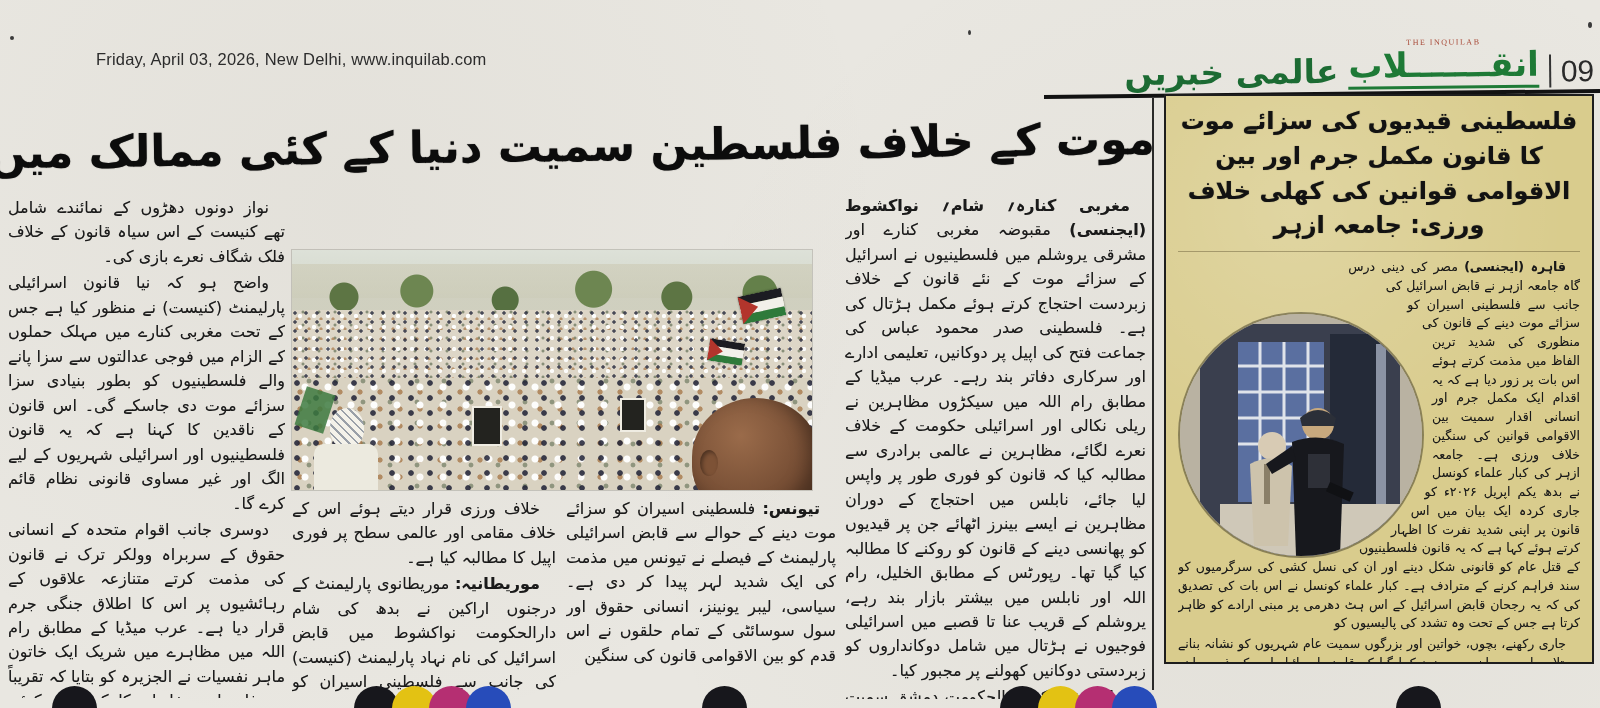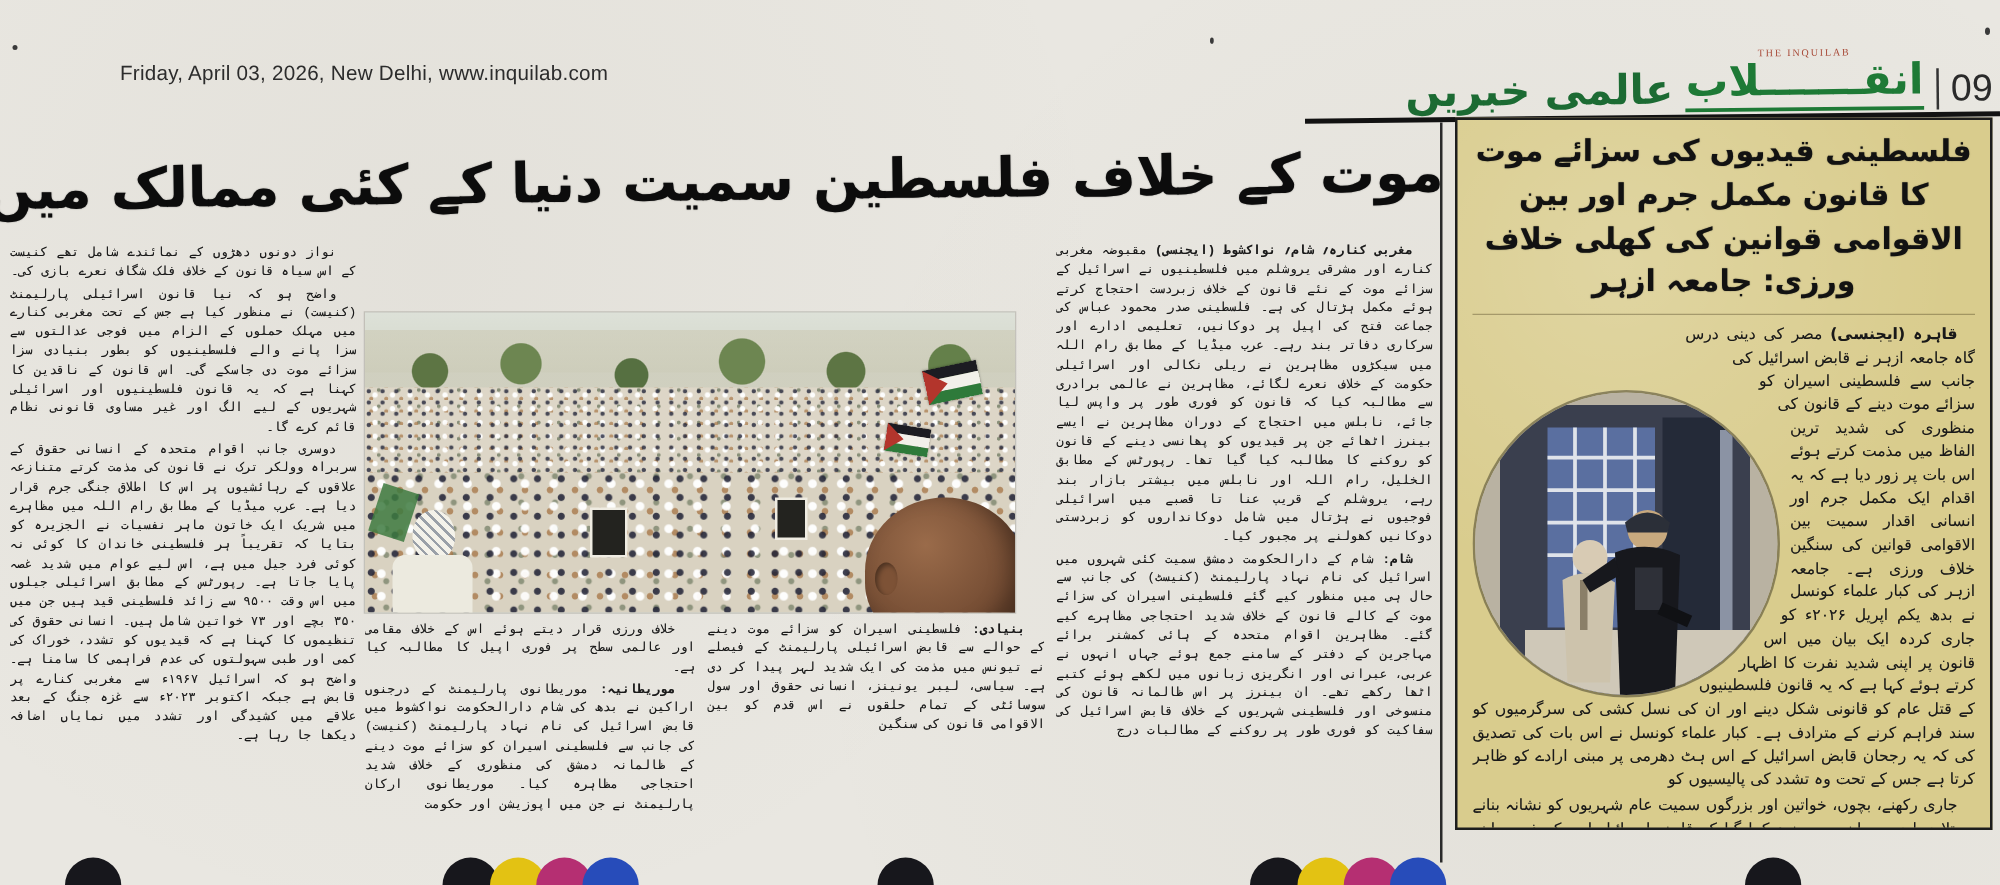--- a/index.html
+++ b/index.html
@@ -43,21 +43,21 @@
   .main-headline {
     position:absolute; left:14px; top:100px; width:1128px; height:90px;
     display:flex; align-items:center; justify-content:center;
     direction:rtl; font-size:44px; font-weight:bold; color:#0c0c0c;
     transform:rotate(-.7deg); text-shadow:0 0 1px rgba(0,0,0,.55);
     white-space:nowrap; letter-spacing:-1px;
   }
   
   .col {
     position:absolute; direction:rtl; text-align:justify; overflow:hidden;
-    font-size:10px; line-height:1.53; color:#1a1a1a; text-shadow:0 0 .4px rgba(0,0,0,.35);font-family:Liberation Mono, monospace;
+    font-size:16px; line-height:1.53; color:#1a1a1a; text-shadow:0 0 .4px rgba(0,0,0,.35);
   }
   .col p { text-indent:16px; margin-bottom:2px; }
   .dl { font-weight:bold; }
   .col-1 { left:8px;   top:196px; width:277px; height:502px; }
   .col-2 { left:292px; top:497px; width:264px; height:201px; }
   .col-3 { left:566px; top:497px; width:270px; height:201px; }
   .col-lead { left:845px; top:194px; width:301px; height:505px; }
   
   .photo {
     position:absolute; left:292px; top:250px; width:520px; height:240px;
@@ -204,21 +204,21 @@
     <div class="bald-head">
       <div class="ear"></div>
     </div>
   </div>
 
   <div class="col col-2">
     <p>خلاف ورزی قرار دیتے ہوئے اس کے خلاف مقامی اور عالمی سطح پر فوری اپیل کا مطالبہ کیا ہے۔</p>
     <p><span class="dl">موریطانیہ:</span> <span>موریطانوی پارلیمنٹ کے درجنوں اراکین نے بدھ کی شام دارالحکومت نواکشوط میں قابض اسرائیل کی نام نہاد پارلیمنٹ (کنیست) کی جانب سے فلسطینی اسیران کو سزائے موت دینے کے ظالمانہ دمشق کی منظوری کے خلاف شدید احتجاجی مظاہرہ کیا۔ موریطانوی ارکان پارلیمنٹ نے جن میں اپوزیشن اور حکومت</span></p>
   </div>
   <div class="col col-3">
-    <p><span class="dl">بنیادی:</span> <span>فلسطینی اسیران کو سزائے موت دینے کے حوالے سے قابض اسرائیلی پارلیمنٹ کے فیصلے نے تیونس میں مذمت کی ایک شدید لہر پیدا کر دی ہے۔ سیاسی، لیبر یونینز، انسانی حقوق اور سول سوسائٹی کے تمام حلقوں نے اس قدم کو بین الاقوامی قانون کی سنگین</span></p>
+    <p><span class="dl">تیونس:</span> <span>فلسطینی اسیران کو سزائے موت دینے کے حوالے سے قابض اسرائیلی پارلیمنٹ کے فیصلے نے تیونس میں مذمت کی ایک شدید لہر پیدا کر دی ہے۔ سیاسی، لیبر یونینز، انسانی حقوق اور سول سوسائٹی کے تمام حلقوں نے اس قدم کو بین الاقوامی قانون کی سنگین</span></p>
   </div>
 
   <div class="col col-lead">
     <p><span class="dl">مغربی کنارہ؍ شام؍ نواکشوط (ایجنسی)</span> <span>مقبوضہ مغربی کنارے اور مشرقی یروشلم میں فلسطینیوں نے اسرائیل کے سزائے موت کے نئے قانون کے خلاف زبردست احتجاج کرتے ہوئے مکمل ہڑتال کی ہے۔ فلسطینی صدر محمود عباس کی جماعت فتح کی اپیل پر دوکانیں، تعلیمی ادارے اور سرکاری دفاتر بند رہے۔ عرب میڈیا کے مطابق رام اللہ میں سیکڑوں مظاہرین نے ریلی نکالی اور اسرائیلی حکومت کے خلاف نعرے لگائے، مظاہرین نے عالمی برادری سے مطالبہ کیا کہ قانون کو فوری طور پر واپس لیا جائے، نابلس میں احتجاج کے دوران مظاہرین نے ایسے بینرز اٹھائے جن پر قیدیوں کو پھانسی دینے کے قانون کو روکنے کا مطالبہ کیا گیا تھا۔ رپورٹس کے مطابق الخلیل، رام اللہ اور نابلس میں بیشتر بازار بند رہے، یروشلم کے قریب عنا تا قصبے میں اسرائیلی فوجیوں نے ہڑتال میں شامل دوکانداروں کو زبردستی دوکانیں کھولنے پر مجبور کیا۔</span></p>
     <p><span class="dl">شام:</span> <span>شام کے دارالحکومت دمشق سمیت کئی شہروں میں اسرائیل کی نام نہاد پارلیمنٹ (کنیسٹ) کی جانب سے حال ہی میں منظور کیے گئے فلسطینی اسیران کی سزائے موت کے کالے قانون کے خلاف شدید احتجاجی مظاہرے کیے گئے۔ مظاہرین اقوام متحدہ کے ہائی کمشنر برائے مہاجرین کے دفتر کے سامنے جمع ہوئے جہاں انہوں نے عربی، عبرانی اور انگریزی زبانوں میں لکھے ہوئے کتبے اٹھا رکھے تھے۔ ان بینرز پر اس ظالمانہ قانون کی منسوخی اور فلسطینی شہریوں کے خلاف قابض اسرائیل کی سفاکیت کو فوری طور پر روکنے کے مطالبات درج</span></p>
   </div>
 
   <div class="v-rule"></div>
 
   <div class="sidebar">

